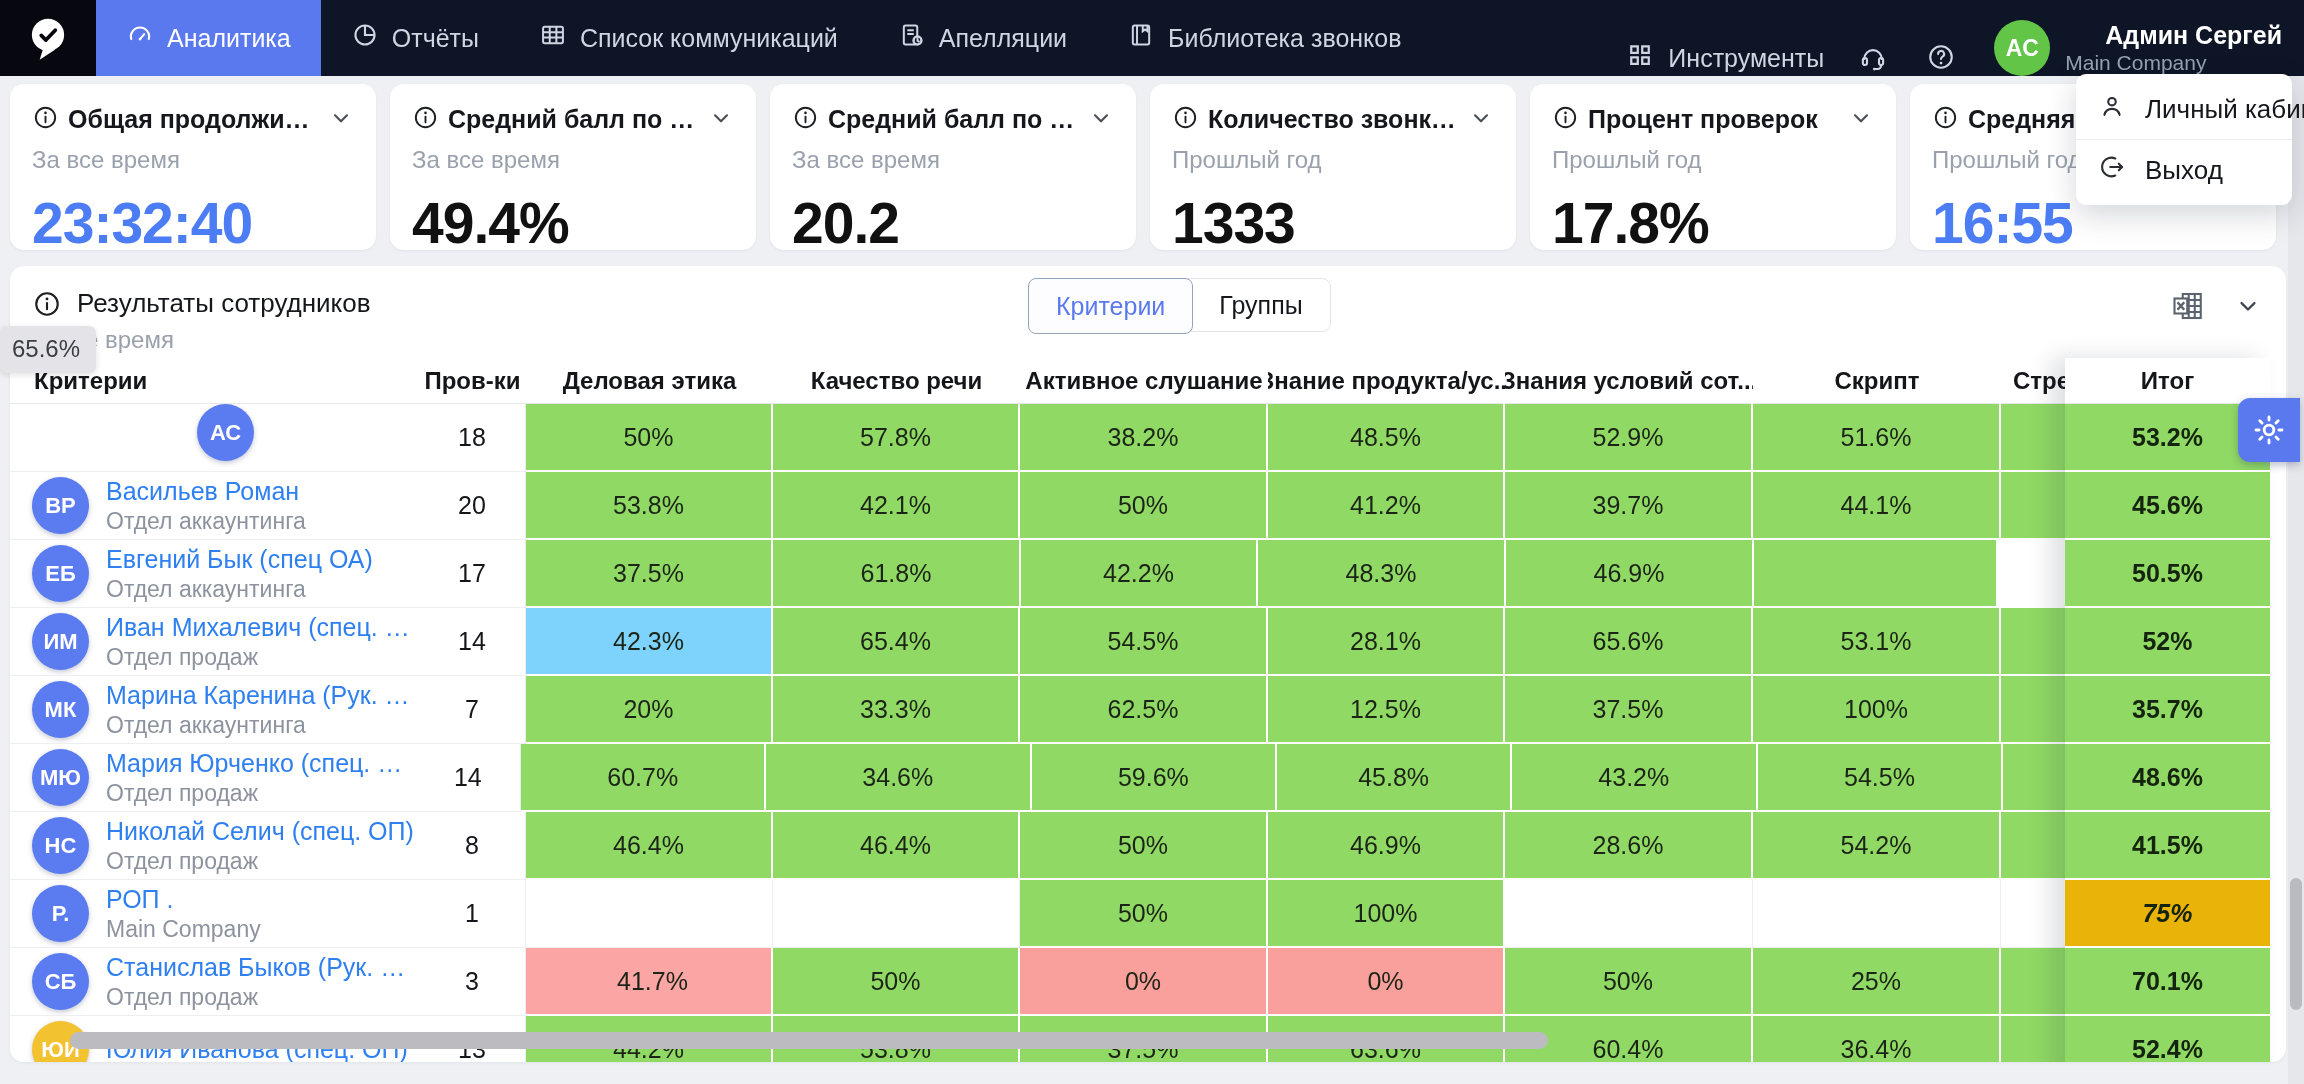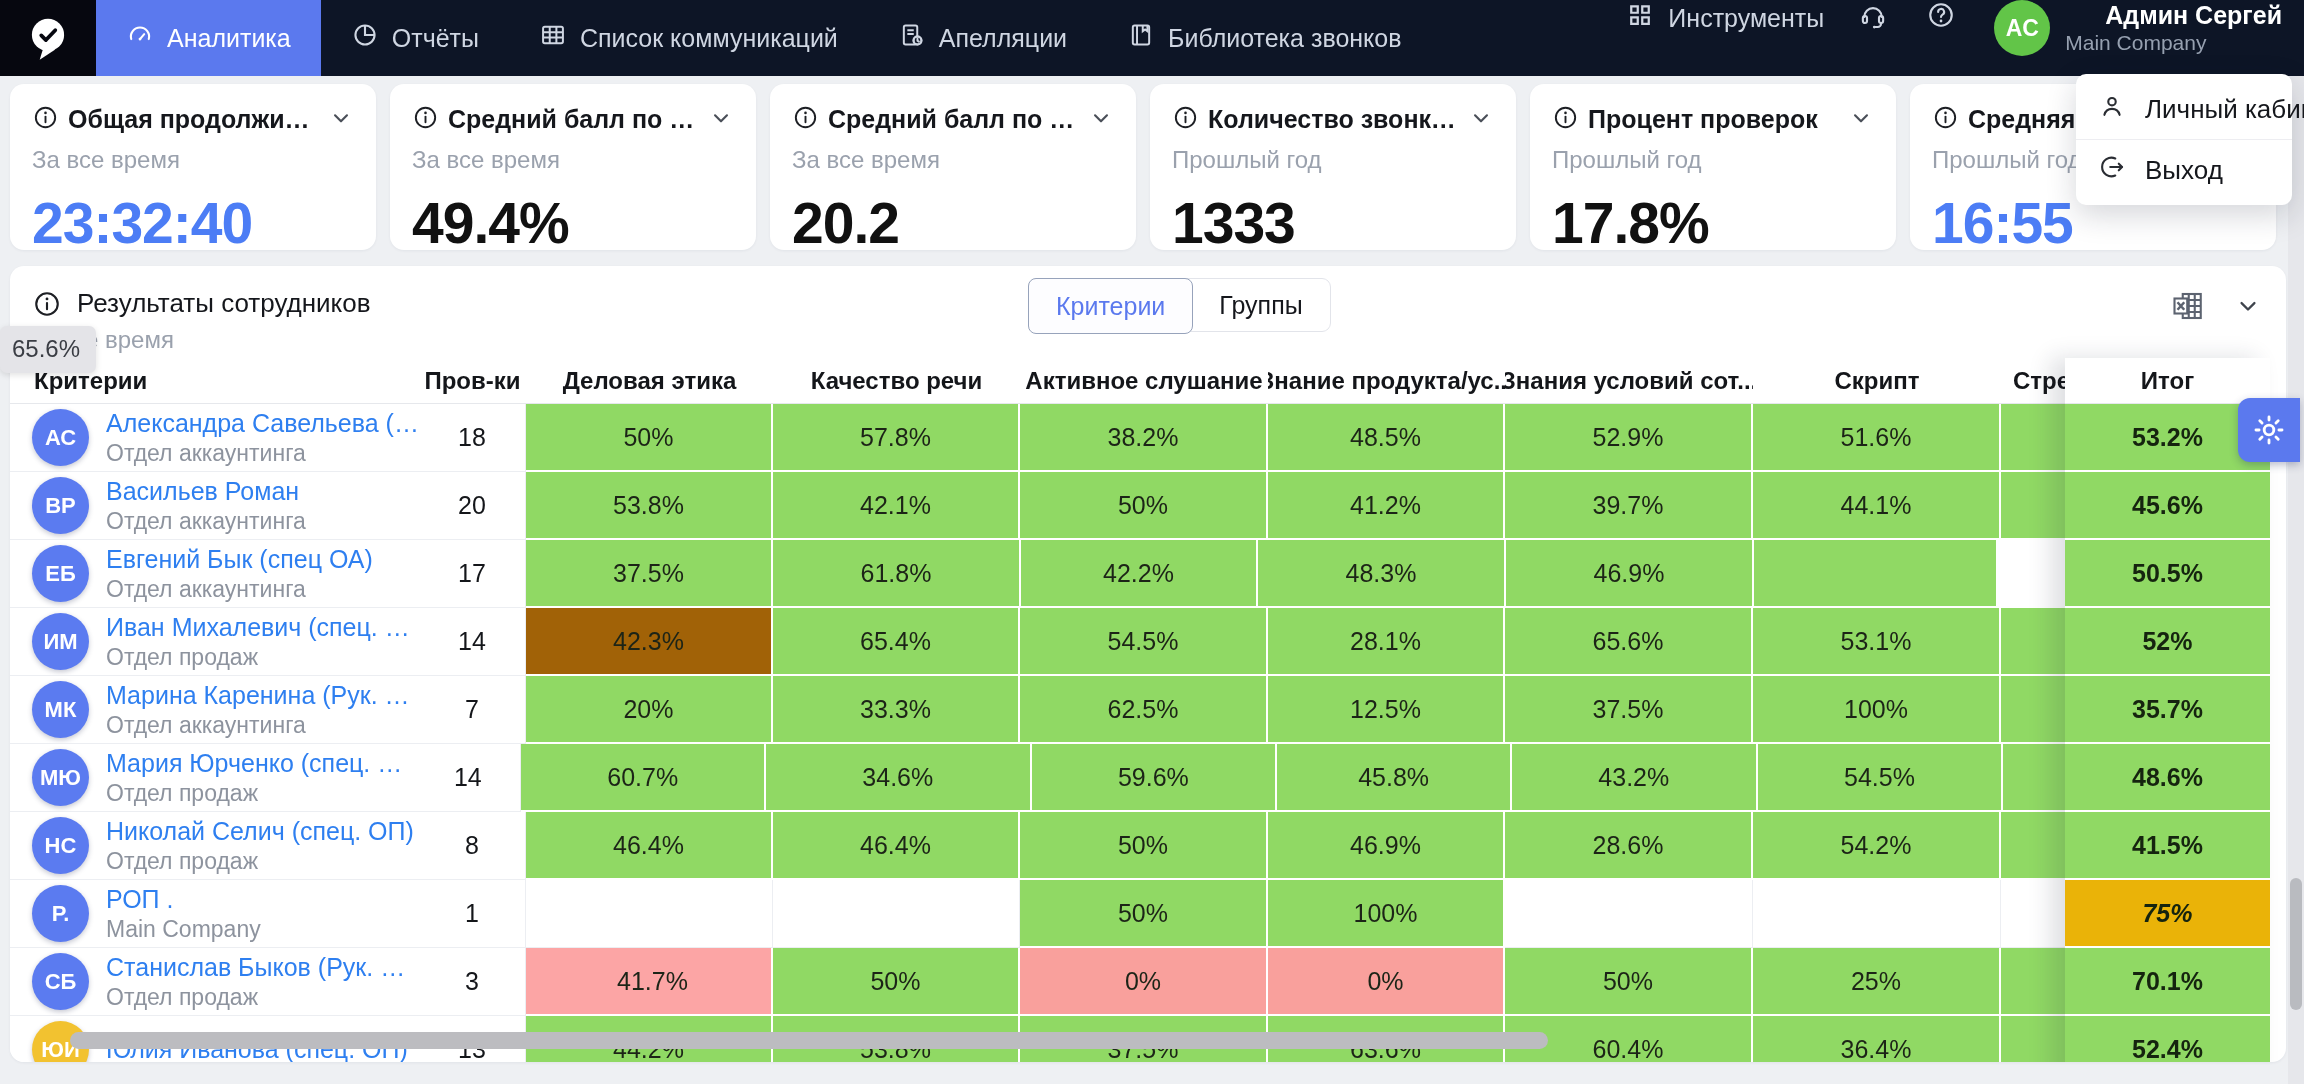--- a/index.html
+++ b/index.html
@@ -7,21 +7,21 @@
   body { font-family:"Liberation Sans", sans-serif; background:#eef0f3; overflow:hidden; position:relative; }
   .page { position:absolute; inset:0; }
 
   
   .nav { position:absolute; left:0; top:0; width:2304px; height:76px; background:#0d1526; display:flex; align-items:stretch; z-index:30; }
   .logo { width:96px; height:76px; background:#06070f; display:flex; align-items:center; justify-content:center; cursor:pointer; }
   .nav-tabs { display:flex; align-items:stretch; }
   .nav-tab { display:flex; align-items:center; gap:13px; padding:0 30px; color:#cfd6e2; font-size:25px; cursor:pointer; }
   .nav-tab.active { background:#5b79ee; color:#ffffff; }
   .nav-tab svg { width:28px; height:28px; }
-  .nav-right { margin-left:auto; display:flex; align-items:flex-start; gap:34px; padding-right:22px; color:#cfd6e2; }
+  .nav-right { margin-left:auto; display:flex; align-items:flex-end; gap:34px; padding-right:22px; color:#cfd6e2; }
   .nav-tools { display:flex; align-items:center; gap:13px; font-size:25px; cursor:pointer; }
   .nav-icon-btn { width:34px; height:34px; cursor:pointer; }
   .nav-icon-btn svg, .nav-tools svg { width:30px; height:30px; }
   .user { display:flex; align-items:center; gap:15px; cursor:pointer; }
   .avatar-lg { width:56px; height:56px; border-radius:50%; background:#62c548; color:#fff; font-size:23px; font-weight:700; display:flex; align-items:center; justify-content:center; }
   .uname { color:#ffffff; font-size:25px; font-weight:700; line-height:1.15;margin-left:40px; }
   .ucompany { color:#96a0b0; font-size:21px; line-height:1.2; }
 
   
   .kpi-row { position:absolute; left:10px; top:84px; width:2284px; display:flex; gap:14px; }
@@ -290,21 +290,21 @@
         <div class="th" style="width: 247px;">Деловая этика</div>
         <div class="th" style="width: 247px;">Качество речи</div>
         <div class="th" style="width: 248px;">Активное слушание</div>
         <div class="th" style="width: 237px;">Знание продукта/ус...</div>
         <div class="th" style="width: 248px;">Знания условий сот...</div>
         <div class="th" style="width: 248px;">Скрипт</div>
         <div class="th" style="width: 244px; justify-content: flex-start; padding-left: 12px;">Стре...</div>
       </div>
     <div class="tbody" id="tbody">
         <div class="trow">
-          <div class="cell-name" style="width: 409px;">
+          <div class="cell-name" style="width: 409px; flex-direction: column;">
             <div class="avatar-sm" style="background:#5b7bf0">АС</div>
             <div style="min-width:0">
               <div class="nm">Александра Савельева (спец ...</div>
               <div class="dept">Отдел аккаунтинга</div>
             </div>
           </div>
           <div class="cell-checks" style="width: 107px;">18</div>
           <div class="cell-val" style="width: 247px; background: rgb(144, 217, 100);">50%</div>
           <div class="cell-val" style="width: 247px; background: rgb(144, 217, 100);">57.8%</div>
           <div class="cell-val" style="width: 248px; background: rgb(144, 217, 100);">38.2%</div>
@@ -348,21 +348,21 @@
         </div>
         <div class="trow">
           <div class="cell-name" style="width: 409px;">
             <div class="avatar-sm" style="background:#5b7bf0">ИМ</div>
             <div style="min-width:0">
               <div class="nm">Иван Михалевич (спец. ОП)</div>
               <div class="dept">Отдел продаж</div>
             </div>
           </div>
           <div class="cell-checks" style="width: 107px;">14</div>
-          <div class="cell-val" style="width: 247px; background: #a16207;">42.3%</div>
+          <div class="cell-val" style="width: 247px; background: #7dd3fc;">42.3%</div>
           <div class="cell-val" style="width: 247px; background: rgb(144, 217, 100);">65.4%</div>
           <div class="cell-val" style="width: 248px; background: rgb(144, 217, 100);">54.5%</div>
           <div class="cell-val" style="width: 237px; background: rgb(144, 217, 100);">28.1%</div>
           <div class="cell-val" style="width: 248px; background: rgb(144, 217, 100);">65.6%</div>
           <div class="cell-val" style="width: 248px; background: rgb(144, 217, 100);">53.1%</div>
           <div class="cell-val" style="width: 244px; background: rgb(144, 217, 100);"></div>
         </div>
         <div class="trow">
           <div class="cell-name" style="width: 409px;">
             <div class="avatar-sm" style="background:#5b7bf0">МК</div>

